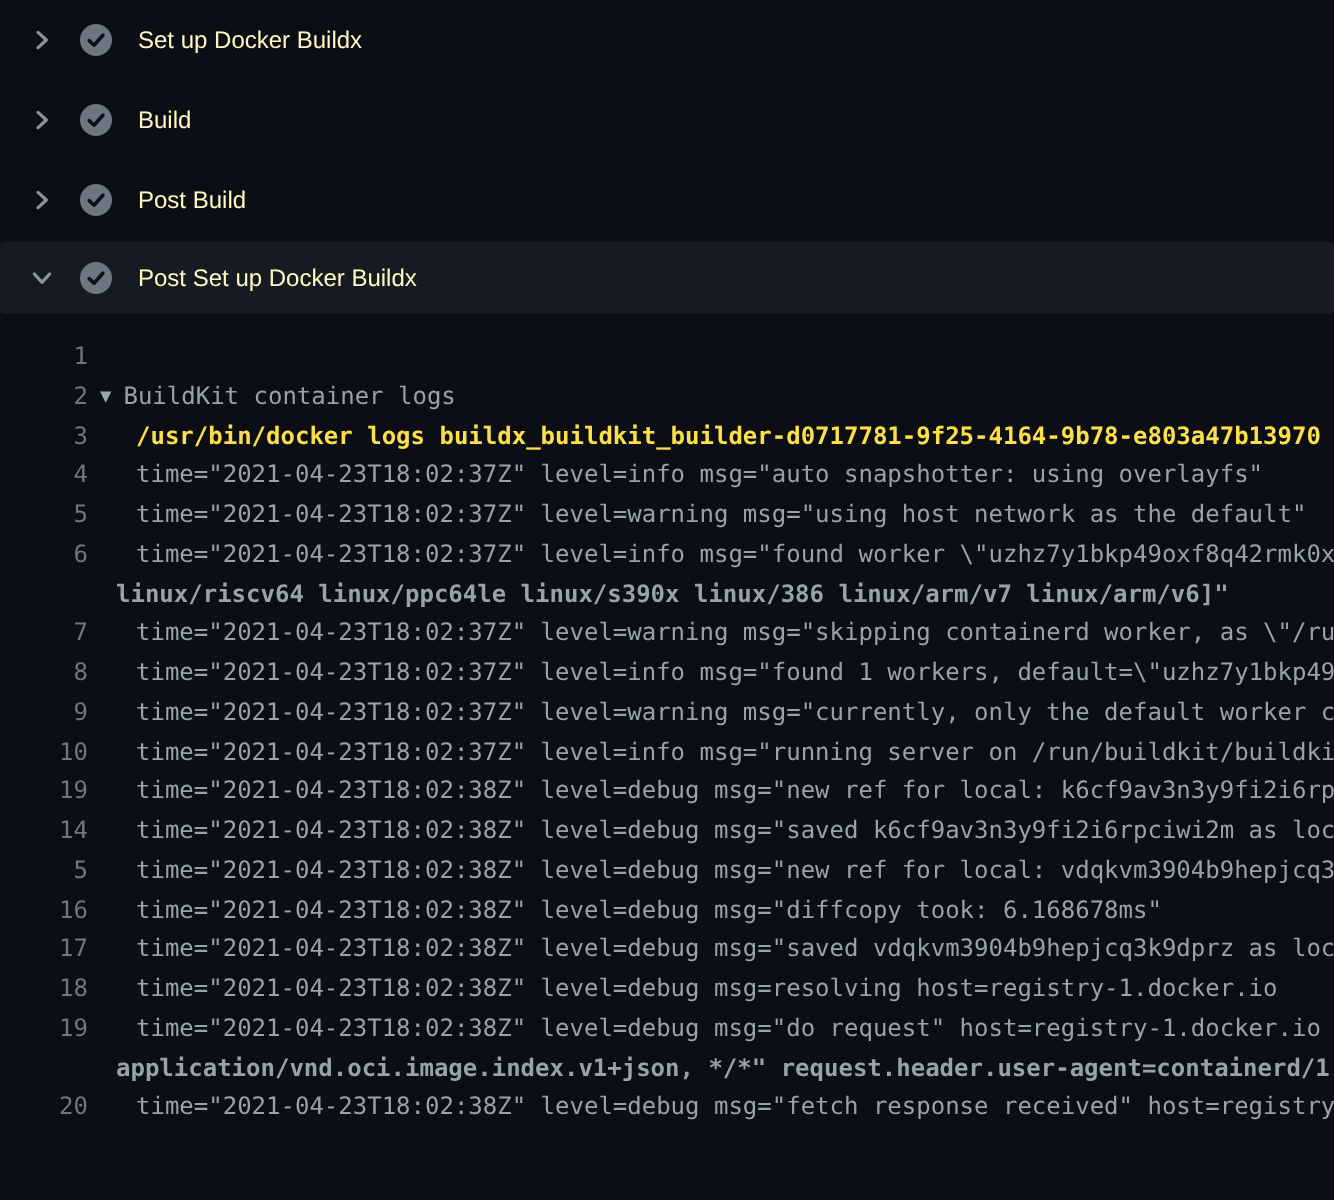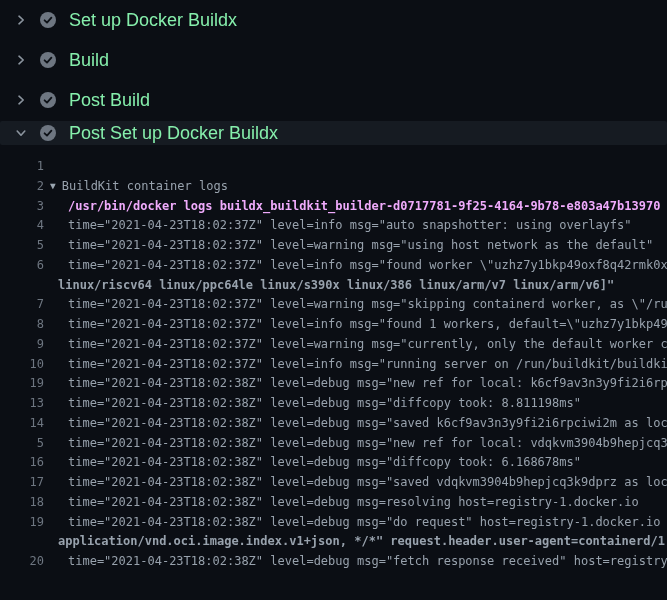--- a/index.html
+++ b/index.html
@@ -8,50 +8,50 @@
     background:#0b0e14;
     font-family:"Liberation Sans",sans-serif;
     -webkit-font-smoothing:antialiased;
   }
   
   .steps{width:667px;}
   .step-row{
     height:40px;display:flex;align-items:center;cursor:pointer;
   }
   .step-row.expanded{
-    height:24px;margin-top:1px;background:#161b22;border-radius:2px;
+    height:36px;margin-top:1px;background:#161b22;border-radius:2px;
   }
   .chev-box{
     width:12px;height:12px;margin-left:15px;flex:none;
     display:flex;align-items:center;justify-content:center;
   }
   .chev-box svg{display:block;transition:transform .1s;}
   .step-row.expanded .chev-box svg{transform:rotate(90deg);}
   .check-box{margin-left:13px;flex:none;display:flex;align-items:center;}
   .step-label{
-    margin-left:13px;color:#86efac;font-size:18px;line-height:1;
+    margin-left:13px;color:#fef9c3;font-size:12px;line-height:1;
     white-space:nowrap;
   }
   
   .log{
     padding-top:12px;
     font-family:"DejaVu Sans Mono","Liberation Mono",monospace;
     font-size:12px;color:#98a2ad;
   }
   .log-row{
     height:19.75px;line-height:19.75px;display:flex;
     white-space:pre;overflow:hidden;
   }
   .log-num{
     width:44px;flex:none;text-align:right;color:#6e7681;cursor:pointer;
   }
   .log-text{flex:none;}
   .k-group    .log-text{margin-left:6px;}
   .k-nested   .log-text{margin-left:24px;}
-  .k-command  .log-text{margin-left:24px;color:#f0abfc;font-weight:bold;}
+  .k-command  .log-text{margin-left:24px;color:#fde047;font-weight:bold;}
   .k-continuation .log-text{margin-left:14px;font-weight:bold;}
   .tri{
     font-size:9.5px;color:#9aa5b0;margin-right:6px;
     display:inline-block;transform:translateY(-1px);
   }
 </style>
 </head>
 <body>
 
 <div class="steps" id="steps">
@@ -169,24 +169,20 @@
     <span class="log-num">10</span>
     <span class="log-text"><span class="txt">time="2021-04-23T18:02:37Z" level=info msg="running server on /run/buildkit/buildkit</span></span>
   </div>
 
 
   <div class="log-row k-nested">
     <span class="log-num">19</span>
     <span class="log-text"><span class="txt">time="2021-04-23T18:02:38Z" level=debug msg="new ref for local: k6cf9av3n3y9fi2i6rpc</span></span>
   </div>
 
-  <div class="log-row k-nested">
-    <span class="log-num">13</span>
-    <span class="log-text"><span class="txt">time="2021-04-23T18:02:38Z" level=debug msg="diffcopy took: 8.811198ms"</span></span>
-  </div>
 
   <div class="log-row k-nested">
     <span class="log-num">14</span>
     <span class="log-text"><span class="txt">time="2021-04-23T18:02:38Z" level=debug msg="saved k6cf9av3n3y9fi2i6rpciwi2m as loca</span></span>
   </div>
 
   <div class="log-row k-nested">
     <span class="log-num">5</span>
     <span class="log-text"><span class="txt">time="2021-04-23T18:02:38Z" level=debug msg="new ref for local: vdqkvm3904b9hepjcq3k</span></span>
   </div>

